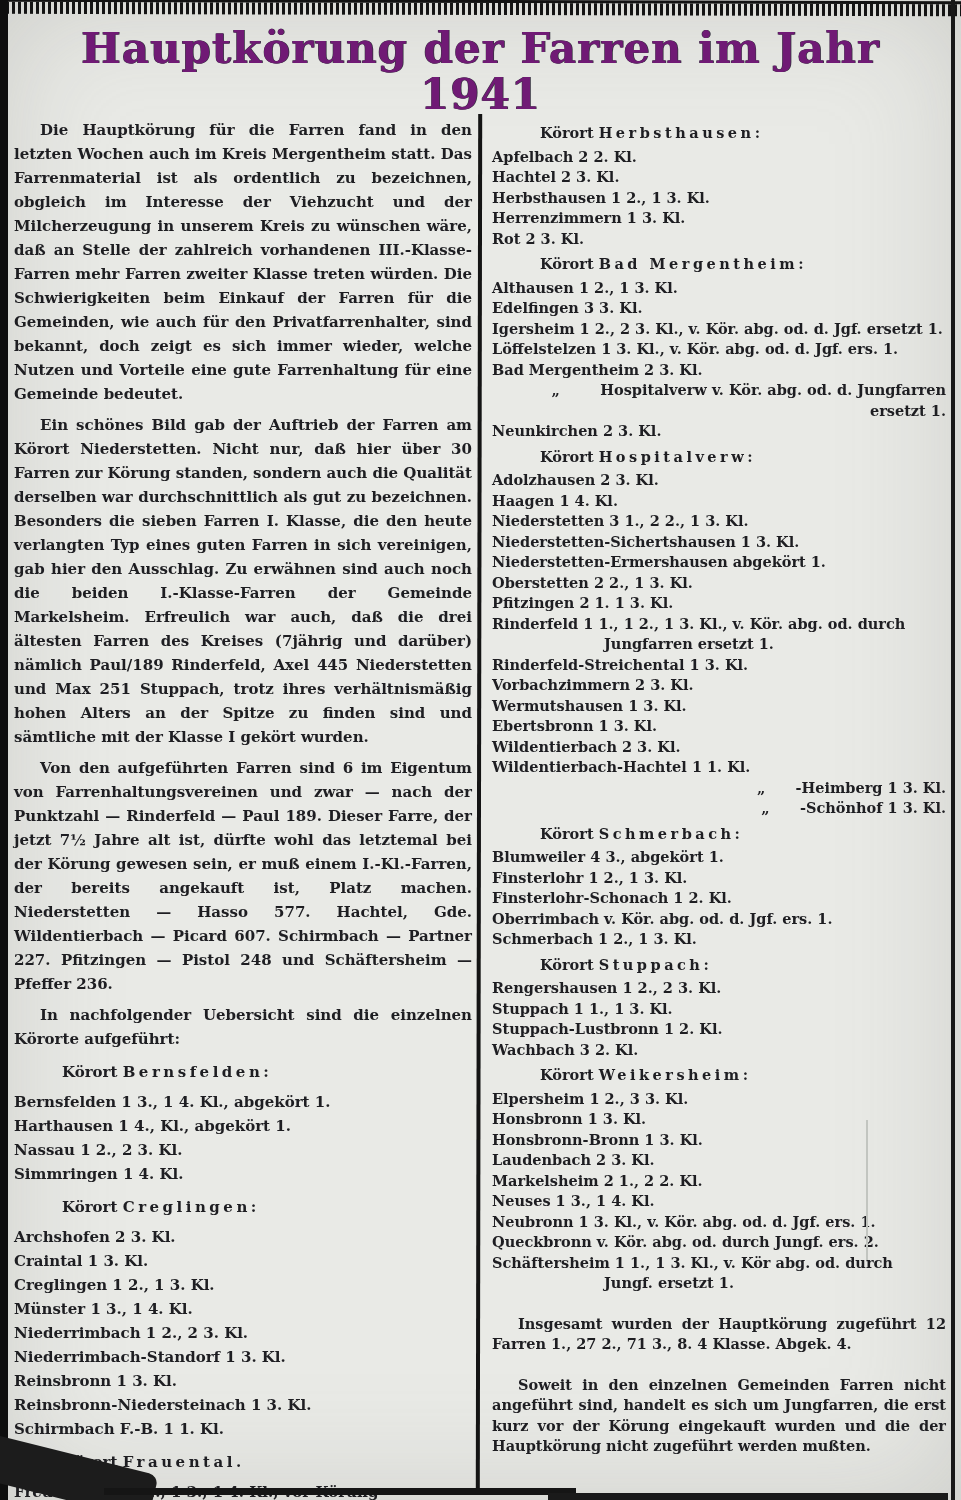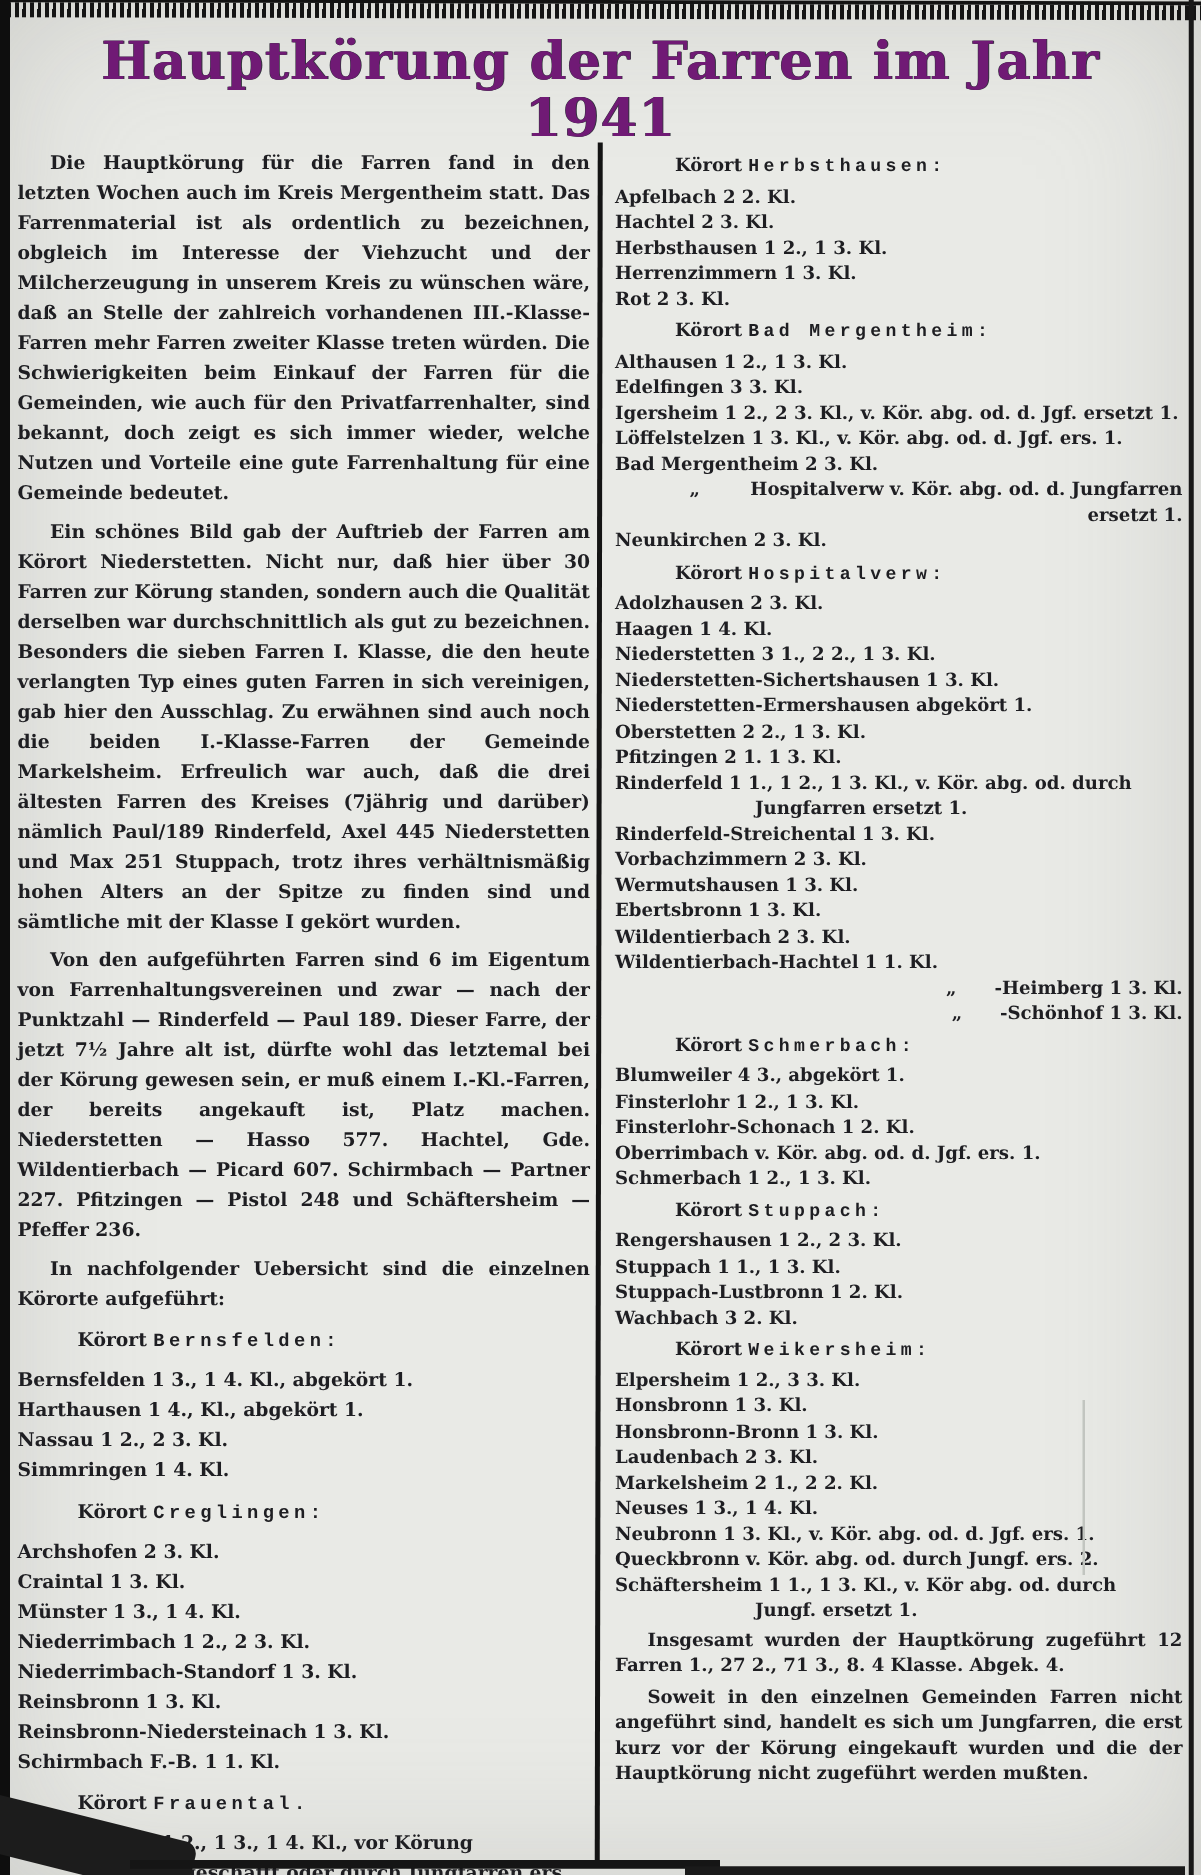--- a/index.html
+++ b/index.html
@@ -41,24 +41,24 @@
     font-size:21px;line-height:24px;font-weight:bold;color:#2c2c33;
     text-shadow:.4px 0 0 #2c2c33;
   }
 
   
   .col{position:absolute;top:118px;font-weight:bold;}
   .col-left{left:14px;width:458px;font-size:15px;line-height:24px;}
   .col-right{left:492px;width:454px;font-size:14.5px;line-height:20.5px;}
 
   .par{margin:0 0 7px;text-indent:26px;text-align:justify;}
-  .col-right .par{margin:3px 0 4px;}
+  .col-right .par{margin:20px 0 4px;}
   .sec-h{margin:9px 0 6px;padding-left:48px;}
   .col-right .sec-h{margin:5px 0 3px;}
-  .sec-h .sp{letter-spacing:3.5px;font-family:Liberation Mono, monospace;}
+  .sec-h .sp{letter-spacing:3.5px;}
   .entry{padding-left:112px;text-indent:-112px;}
   .entry.ditto{padding-left:150px;text-indent:-110px;text-align:right;}
 </style>
 </head>
 <body>
 
 <div class="page">
   <div class="top-comb"></div>
   <div class="edge-left"></div>
   <div class="edge-right"></div>
@@ -72,20 +72,21 @@
       <p class="par">Von den aufgeführten Farren sind 6 im Eigentum von Farrenhaltungsvereinen und zwar — nach der Punktzahl — Rinderfeld — Paul 189. Dieser Farre, der jetzt 7½ Jahre alt ist, dürfte wohl das letztemal bei der Körung gewesen sein, er muß einem I.-Kl.-Farren, der bereits angekauft ist, Platz machen. Niederstetten — Hasso 577. Hachtel, Gde. Wildentierbach — Picard 607. Schirmbach — Partner 227. Pfitzingen — Pistol 248 und Schäftersheim — Pfeffer 236.</p>
       <p class="par">In nachfolgender Uebersicht sind die einzelnen Körorte aufgeführt:</p>
       <div class="sec-h"><span>Körort </span><span class="sp">Bernsfelden:</span></div>
       <div class="entry">Bernsfelden 1 3., 1 4. Kl., abgekört 1.</div>
       <div class="entry">Harthausen 1 4., Kl., abgekört 1.</div>
       <div class="entry">Nassau 1 2., 2 3. Kl.</div>
       <div class="entry">Simmringen 1 4. Kl.</div>
       <div class="sec-h"><span>Körort </span><span class="sp">Creglingen:</span></div>
       <div class="entry">Archshofen 2 3. Kl.</div>
       <div class="entry">Craintal 1 3. Kl.</div>
+      <div class="entry">Creglingen 1 2., 1 3. Kl.</div>
       <div class="entry">Münster 1 3., 1 4. Kl.</div>
       <div class="entry">Niederrimbach 1 2., 2 3. Kl.</div>
       <div class="entry">Niederrimbach-Standorf 1 3. Kl.</div>
       <div class="entry">Reinsbronn 1 3. Kl.</div>
       <div class="entry">Reinsbronn-Niedersteinach 1 3. Kl.</div>
       <div class="entry">Schirmbach F.-B. 1 1. Kl.</div>
       <div class="sec-h"><span>Körort </span><span class="sp">Frauental.</span></div>
       <div class="entry">Freudenbach 1 2., 1 3., 1 4. Kl., vor Körung abgeschafft oder durch Jungfarren ers. 1.</div>
     </div>
   <div class="col col-right">

